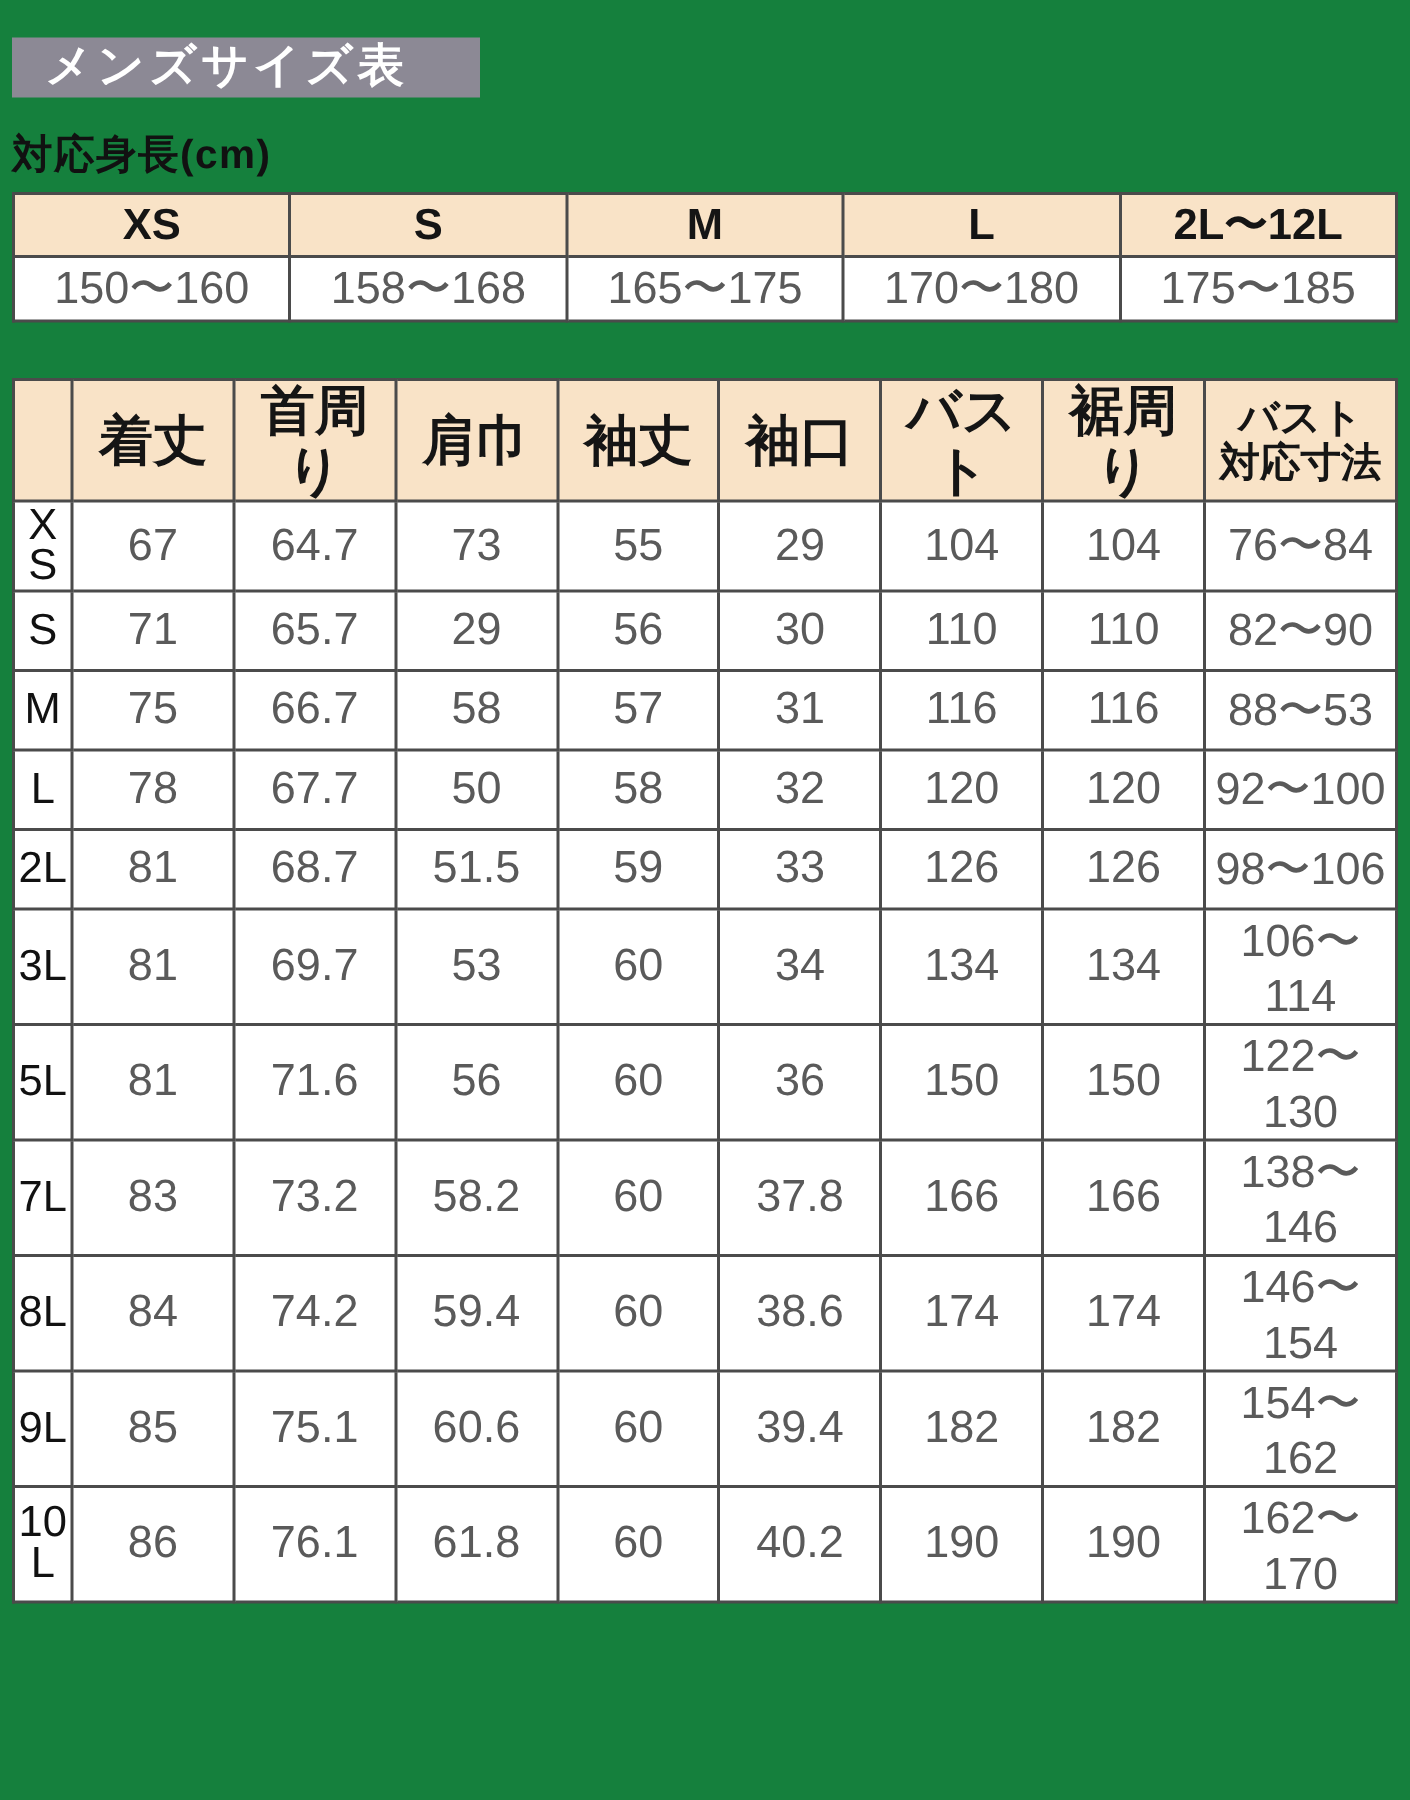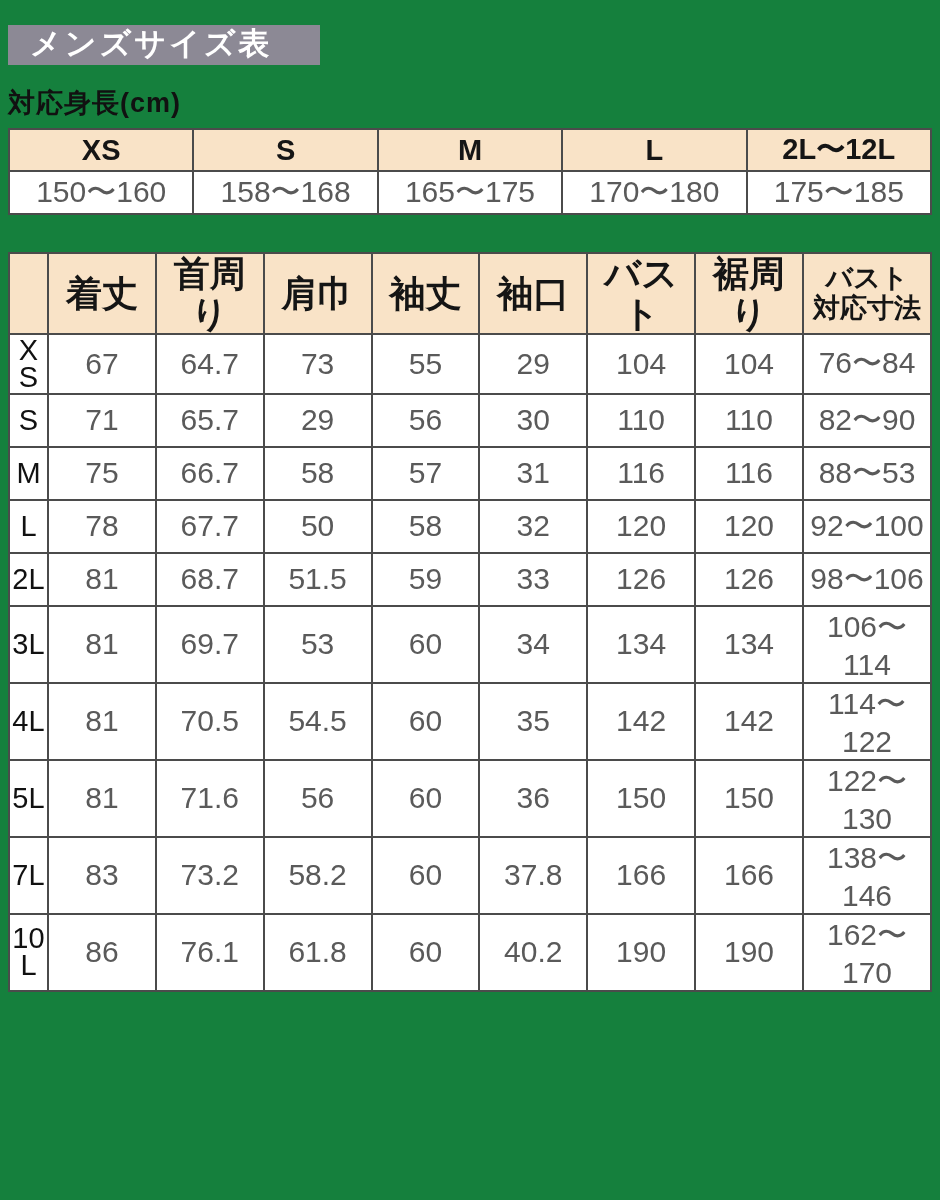--- a/index.html
+++ b/index.html
@@ -198,31 +198,20 @@
           <td class="val">81</td>
           <td class="val">69.7</td>
           <td class="val">53</td>
           <td class="val">60</td>
           <td class="val">34</td>
           <td class="val">134</td>
           <td class="val">134</td>
           <td class="val">106〜114</td>
         </tr>
         <tr>
-          <td class="label">4L</td>
-          <td class="val">81</td>
-          <td class="val">70.5</td>
-          <td class="val">54.5</td>
-          <td class="val">60</td>
-          <td class="val">35</td>
-          <td class="val">142</td>
-          <td class="val">142</td>
-          <td class="val">114〜122</td>
-        </tr>
-        <tr>
           <td class="label">5L</td>
           <td class="val">81</td>
           <td class="val">71.6</td>
           <td class="val">56</td>
           <td class="val">60</td>
           <td class="val">36</td>
           <td class="val">150</td>
           <td class="val">150</td>
           <td class="val">122〜130</td>
         </tr>
@@ -231,20 +220,42 @@
           <td class="val">83</td>
           <td class="val">73.2</td>
           <td class="val">58.2</td>
           <td class="val">60</td>
           <td class="val">37.8</td>
           <td class="val">166</td>
           <td class="val">166</td>
           <td class="val">138〜146</td>
         </tr>
         <tr>
+          <td class="label">8L</td>
+          <td class="val">84</td>
+          <td class="val">74.2</td>
+          <td class="val">59.4</td>
+          <td class="val">60</td>
+          <td class="val">38.6</td>
+          <td class="val">174</td>
+          <td class="val">174</td>
+          <td class="val">146〜154</td>
+        </tr>
+        <tr>
+          <td class="label">9L</td>
+          <td class="val">85</td>
+          <td class="val">75.1</td>
+          <td class="val">60.6</td>
+          <td class="val">60</td>
+          <td class="val">39.4</td>
+          <td class="val">182</td>
+          <td class="val">182</td>
+          <td class="val">154〜162</td>
+        </tr>
+        <tr>
           <td class="label">10L</td>
           <td class="val">86</td>
           <td class="val">76.1</td>
           <td class="val">61.8</td>
           <td class="val">60</td>
           <td class="val">40.2</td>
           <td class="val">190</td>
           <td class="val">190</td>
           <td class="val">162〜170</td>
         </tr>

